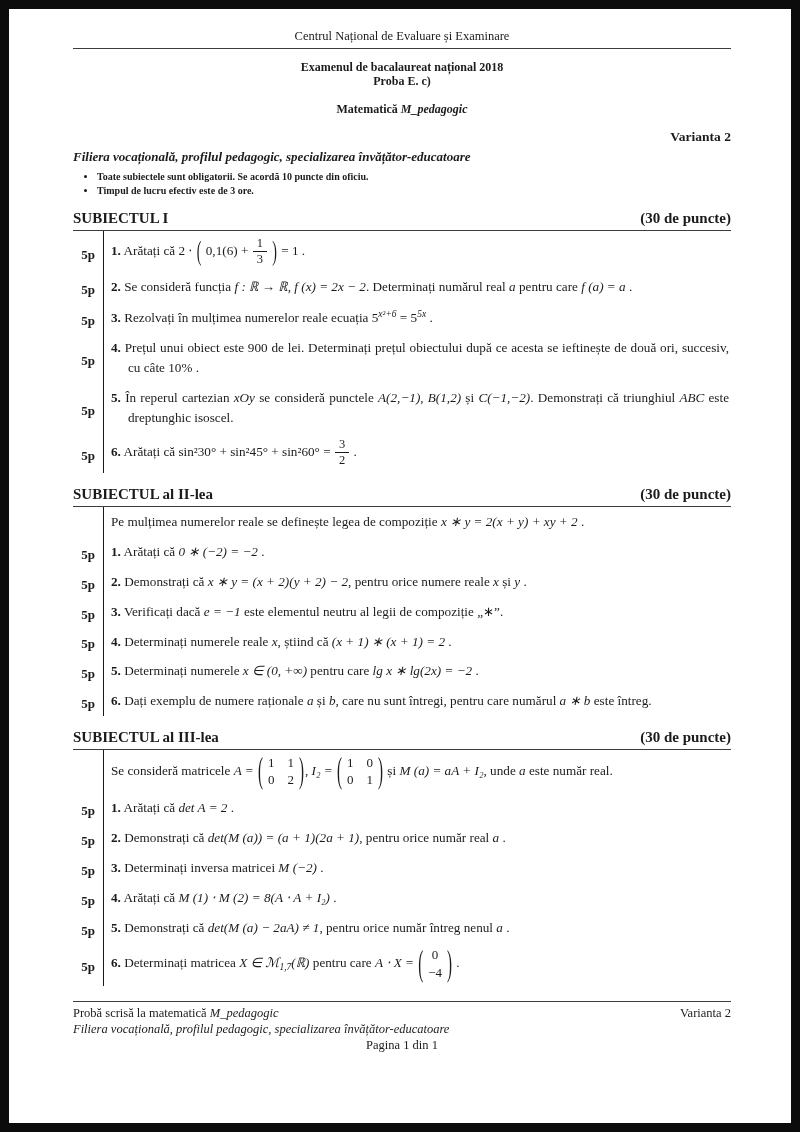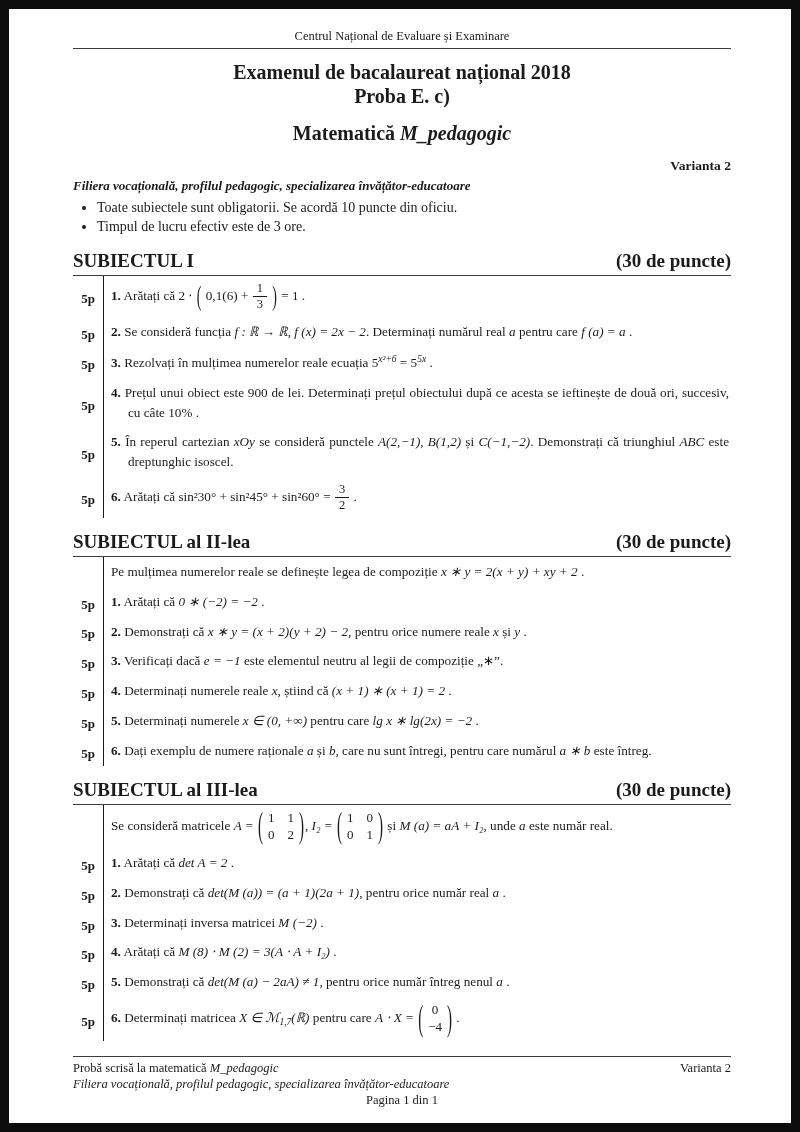--- a/index.html
+++ b/index.html
@@ -7,33 +7,33 @@
     width:800px; height:1132px; box-sizing:border-box;
     background:#ffffff; border:9px solid #0c0c0c; overflow:hidden;
     font-family:"Liberation Serif", serif; color:#1b1b1b;
   }
   .page { padding:20px 60px 0 64px; }
 
   .doc-header { text-align:center; font-size:12.5px; line-height:1.2; }
   .rule { border-top:1.5px solid #3d3d3d; height:0; margin:5px 0 0 0; }
   .head-rule { margin-top:4px; }
 
-  .exam-title { text-align:center; font-weight:bold; font-size:20px; line-height:1.2; }
+  .exam-title { text-align:center; font-weight:bold; font-size:12px; line-height:1.2; }
   .t-exam   { margin-top:11px; }
   .t-proba  { }
   .t-subject{ margin-top:13px; }
   .t-subject i { font-weight:bold; }
 
   .variant { text-align:right; font-weight:bold; font-size:13.5px; margin-top:13px; }
   .program { font-weight:bold; font-style:italic; font-size:13px; margin-top:4px; }
   ul.bullets { margin:5px 0 0 0; padding-left:24px; }
-  ul.bullets li { font-weight:normal; font-size:14px; line-height:1.35; list-style:disc; }
+  ul.bullets li { font-weight:bold; font-size:10px; line-height:1.35; list-style:disc; }
 
   .sec-head { display:flex; justify-content:space-between; align-items:baseline;
-              font-weight:bold; font-size:19px; margin-top:13px; }
+              font-weight:bold; font-size:15px; margin-top:13px; }
   .qtable { border-top:1.5px solid #3d3d3d; margin-top:3px; }
   .qrow { display:flex; align-items:center; }
   .pcell { flex:0 0 30px; text-align:center; font-weight:bold; font-size:13px; padding-top:6px; }
   .spacer { flex:0 0 30px; }
   .qcell { flex:1; border-left:1.3px solid #1a1a1a; padding:5px 2px 5px 7px;
            font-size:13.2px; line-height:1.5; }
   .qt { margin:0; padding-left:17px; text-indent:-17px; text-align:justify; }
   .qt.noind { padding-left:0; text-indent:0; }
   .qno { font-weight:bold; }
 
@@ -291,21 +291,21 @@
           <span>Determinați inversa matricei </span>
           <span class="m">M (−2)</span><span> .</span></p>
       </div>
     </div>
 
     <div class="qrow">
       <div class="pcell">5p</div>
       <div class="qcell">
         <p class="qt"><b class="qno">4.</b>
           <span>Arătați că </span>
-          <span class="m">M (8) ⋅ M (2) = 3(A ⋅ A + I₂)</span><span> .</span></p>
+          <span class="m">M (1) ⋅ M (2) = 8(A ⋅ A + I₂)</span><span> .</span></p>
       </div>
     </div>
 
     <div class="qrow">
       <div class="pcell">5p</div>
       <div class="qcell">
         <p class="qt"><b class="qno">5.</b>
           <span>Demonstrați că </span>
           <span class="m">det(M (a) − 2aA) ≠ 1</span><span>, pentru orice număr întreg nenul </span>
           <span class="m">a</span><span> .</span></p>

